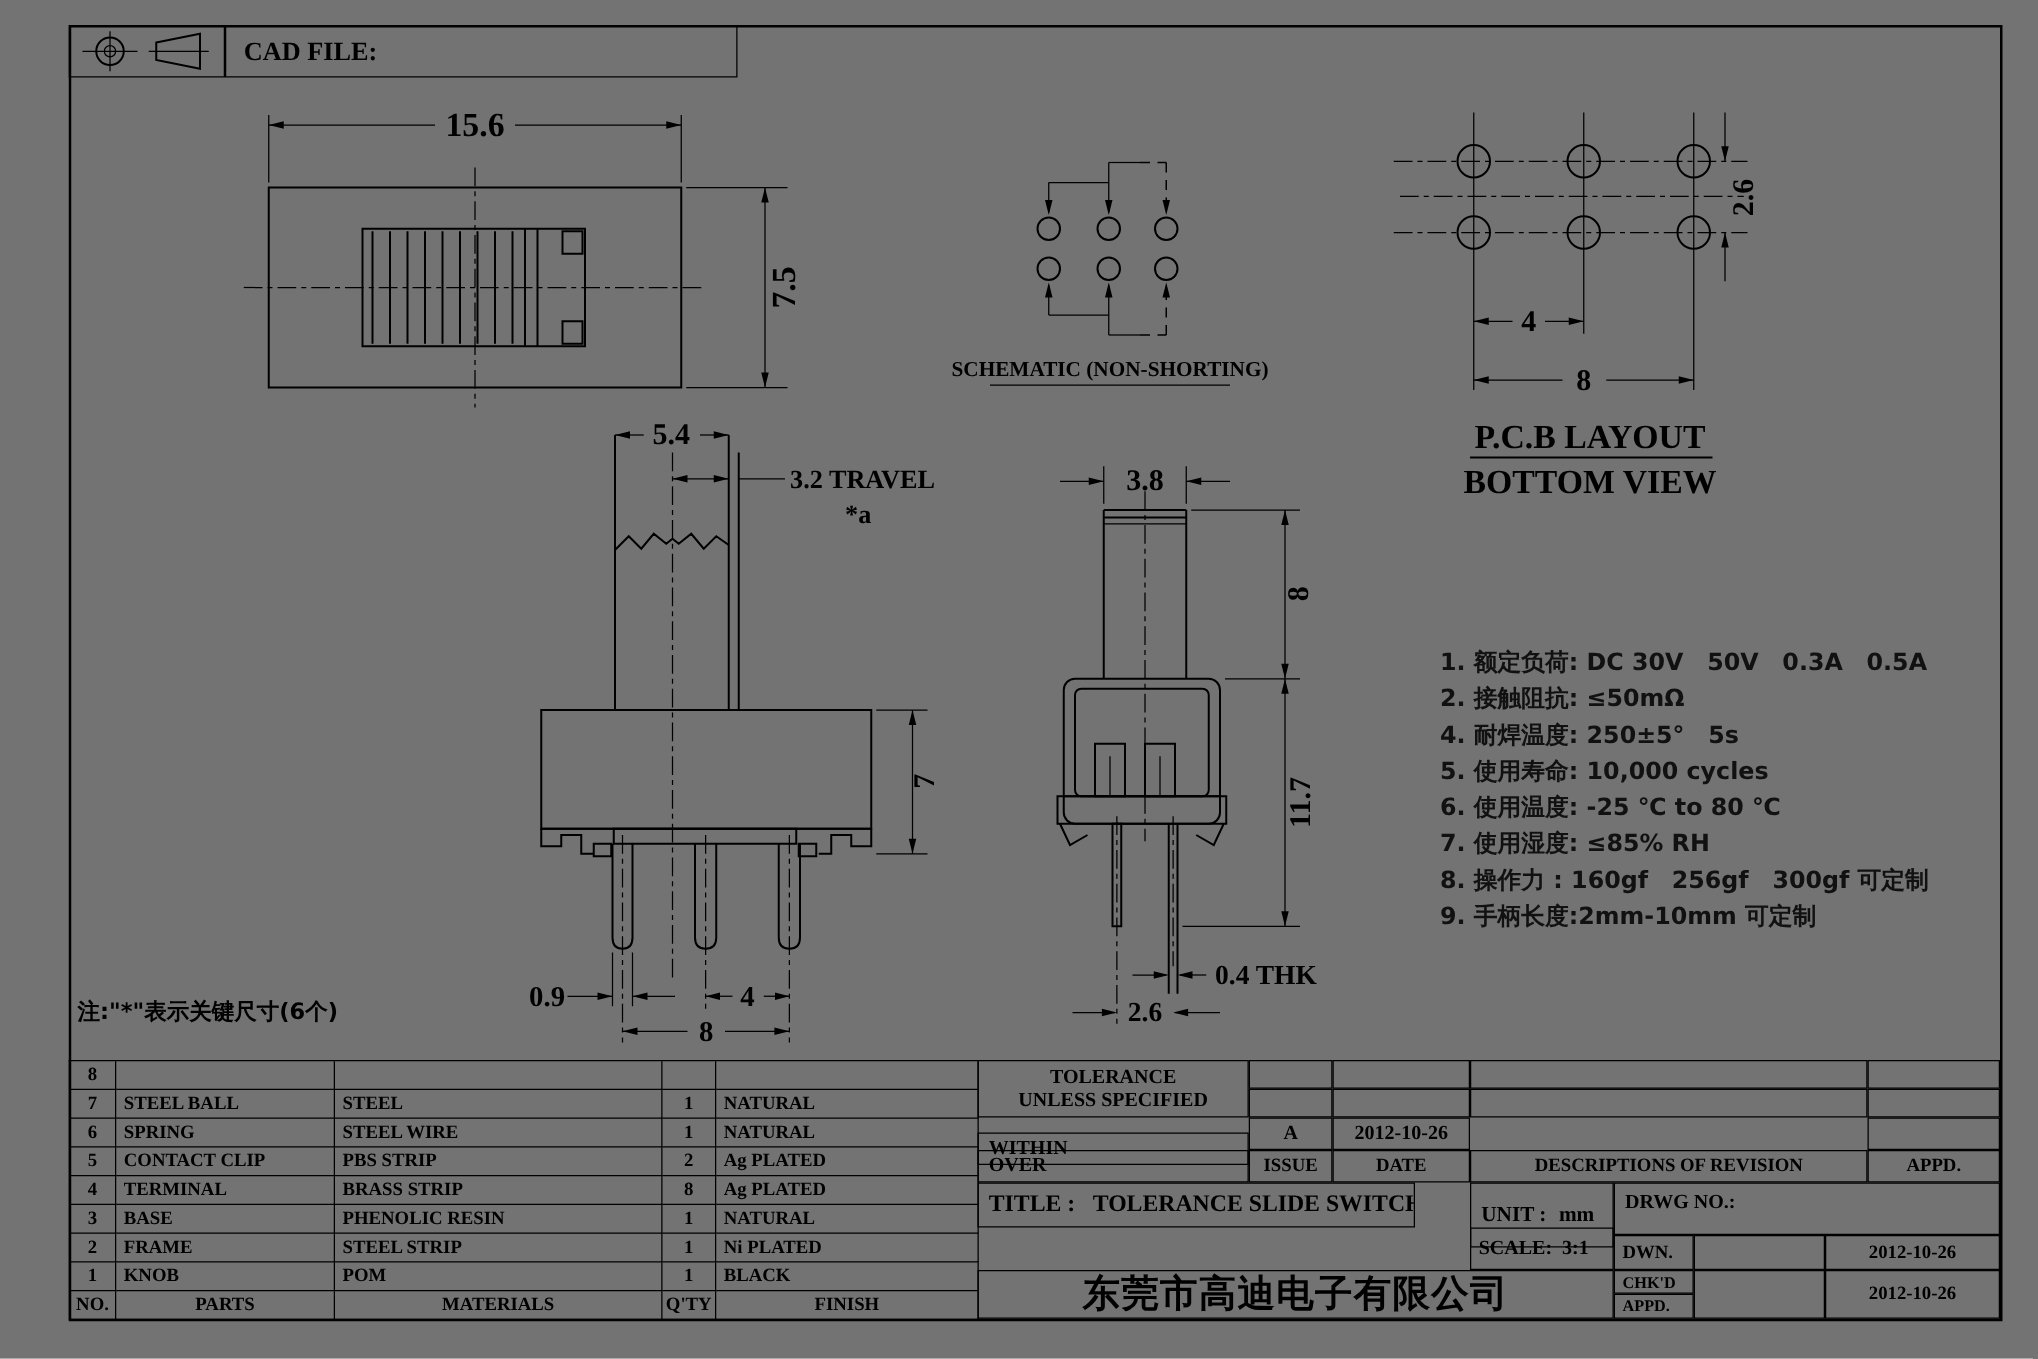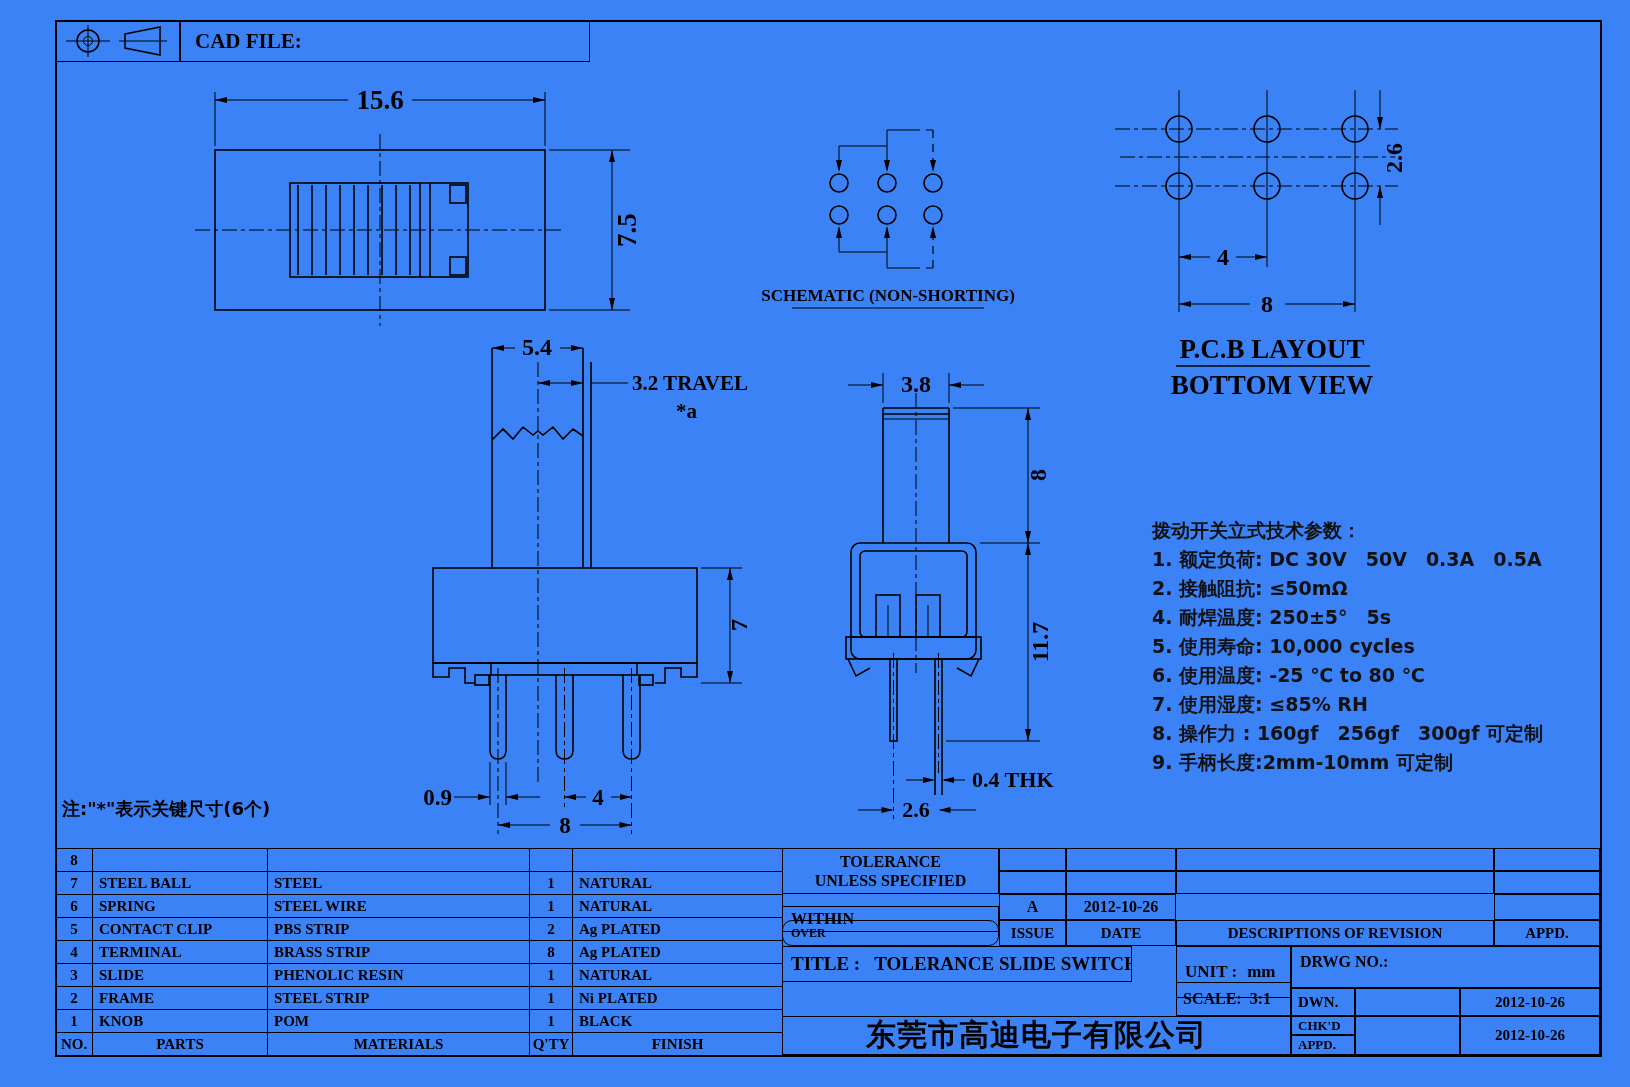--- a/index.html
+++ b/index.html
@@ -1,16 +1,16 @@
 <!DOCTYPE html>
 <html><head>
 <meta charset="utf-8">
 <style>
   html,body{margin:0;padding:0;background:#fff;}
-  #canvas{position:relative;width:1630px;height:1087px;background:#3b82f6;overflow:hidden;
+  #canvas{position:relative;width:1630px;height:1087px;background:#737373;overflow:hidden;
           font-family:"Liberation Serif",serif;color:#000;}
   .abs{position:absolute;}
   .frame{border:2px solid #000;}
   .cell{position:absolute;border:1px solid #000;box-sizing:border-box;
         font-weight:bold;display:flex;align-items:center;overflow:hidden;white-space:nowrap;}
   .ctr{justify-content:center;text-align:center;}
   svg{position:absolute;overflow:visible;}
   svg line,svg path,svg rect,svg circle,svg polyline{stroke:#000;fill:none;}
   .ol{stroke-width:1.6;}   
   .tl{stroke-width:1;}     
@@ -278,21 +278,20 @@
     <text class="dim" x="172" y="454" font-size="22">0.4 THK</text>
 
     <line class="tl" x1="58" y1="477" x2="92" y2="477"></line>
     <polygon points="93.5,477 81.5,474 81.5,480"></polygon>
     <line class="tl" x1="140" y1="477" x2="176" y2="477"></line>
     <polygon points="138.5,477 150.5,474 150.5,480"></polygon>
     <text class="dim" x="116" y="484" font-size="22" text-anchor="middle">2.6</text>
   </svg>
 
   <div class="abs specs" style="left:1152px;top:516px;width:440px;">
-    <div>拨动开关立式技术参数：</div>
     <div>1. 额定负荷: DC 30V　50V　0.3A　0.5A</div>
     <div>2. 接触阻抗: ≤50mΩ</div>
     <div>4. 耐焊温度: 250±5°　5s</div>
     <div>5. 使用寿命: 10,000 cycles</div>
     <div>6. 使用温度: -25 ℃ to 80 ℃</div>
     <div>7. 使用湿度: ≤85% RH</div>
     <div>8. 操作力 : 160gf　256gf　300gf 可定制</div>
     <div>9. 手柄长度:2mm-10mm 可定制</div>
   </div>
 
@@ -323,21 +322,21 @@
     <div class="ctr">2</div>
     <div class="padL">Ag PLATED</div>
 
     <div class="ctr">4</div>
     <div class="padL">TERMINAL</div>
     <div class="padL">BRASS STRIP</div>
     <div class="ctr">8</div>
     <div class="padL">Ag PLATED</div>
 
     <div class="ctr">3</div>
-    <div class="padL">SLIDE</div>
+    <div class="padL">BASE</div>
     <div class="padL">PHENOLIC RESIN</div>
     <div class="ctr">1</div>
     <div class="padL">NATURAL</div>
 
     <div class="ctr">2</div>
     <div class="padL">FRAME</div>
     <div class="padL">STEEL STRIP</div>
     <div class="ctr">1</div>
     <div class="padL">Ni PLATED</div>
 
@@ -366,21 +365,21 @@
     <div class="cell" style="left:217px;top:23px;width:67px;height:23px;"></div>
     <div class="cell" style="left:284px;top:23px;width:110px;height:23px;"></div>
     <div class="cell" style="left:394px;top:23px;width:318px;height:23px;"></div>
     <div class="cell" style="left:712px;top:23px;width:106px;height:23px;"></div>
 
     <div class="cell" style="left:0;top:46px;width:217px;height:26px;font-size:16px;padding-left:8px;margin-top:12px;">WITHIN</div>
     <div class="cell ctr" style="left:217px;top:46px;width:67px;height:26px;font-size:16px;">A</div>
     <div class="cell ctr" style="left:284px;top:46px;width:110px;height:26px;font-size:16px;">2012-10-26</div>
     <div class="cell" style="left:712px;top:46px;width:106px;height:26px;"></div>
 
-    <div class="cell" style="left:0;top:72px;width:217px;height:26px;font-size:12px;padding-left:8px;border-radius:10px;">OVER</div>
+    <div class="cell" style="left:0;top:72px;width:217px;height:26px;font-size:16px;padding-left:8px;">OVER</div>
     <div class="cell ctr" style="left:217px;top:72px;width:67px;height:26px;font-size:15px;">ISSUE</div>
     <div class="cell ctr" style="left:284px;top:72px;width:110px;height:26px;font-size:15px;">DATE</div>
     <div class="cell ctr" style="left:394px;top:72px;width:318px;height:26px;font-size:15px;">DESCRIPTIONS OF REVISION</div>
     <div class="cell ctr" style="left:712px;top:72px;width:106px;height:26px;font-size:15px;">APPD.</div>
 
     <div class="cell" style="left:0;top:98px;width:350px;height:36px;font-size:19px;padding-left:8px;gap:14px;">
       <span>TITLE :</span>
       <span>TOLERANCE SLIDE SWITCH</span>
     </div>
     <div class="cell" style="left:394px;top:98px;width:115px;height:52px;font-size:17px;padding-left:8px;gap:10px;">

